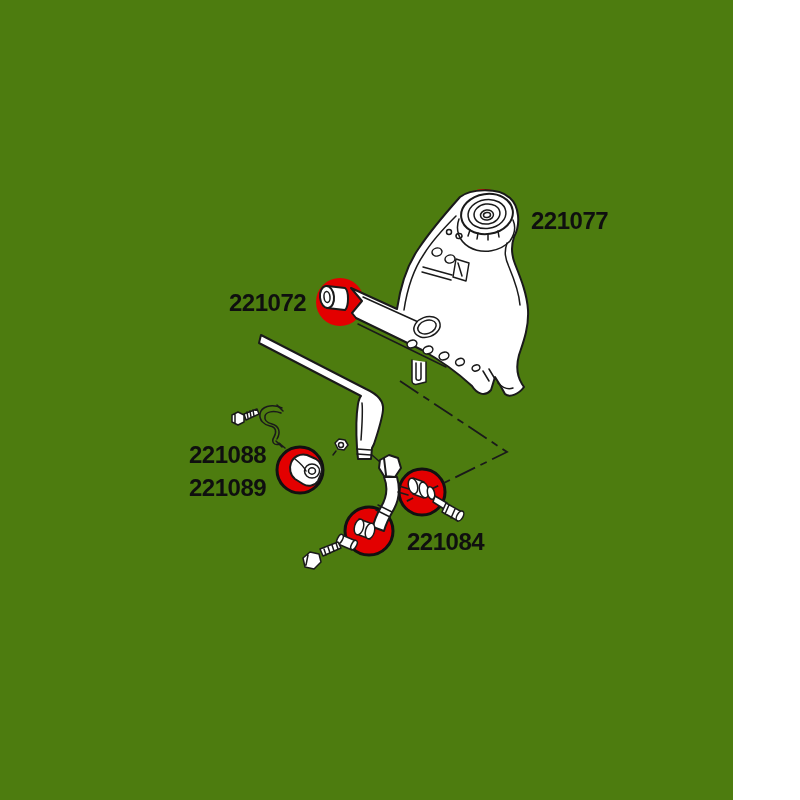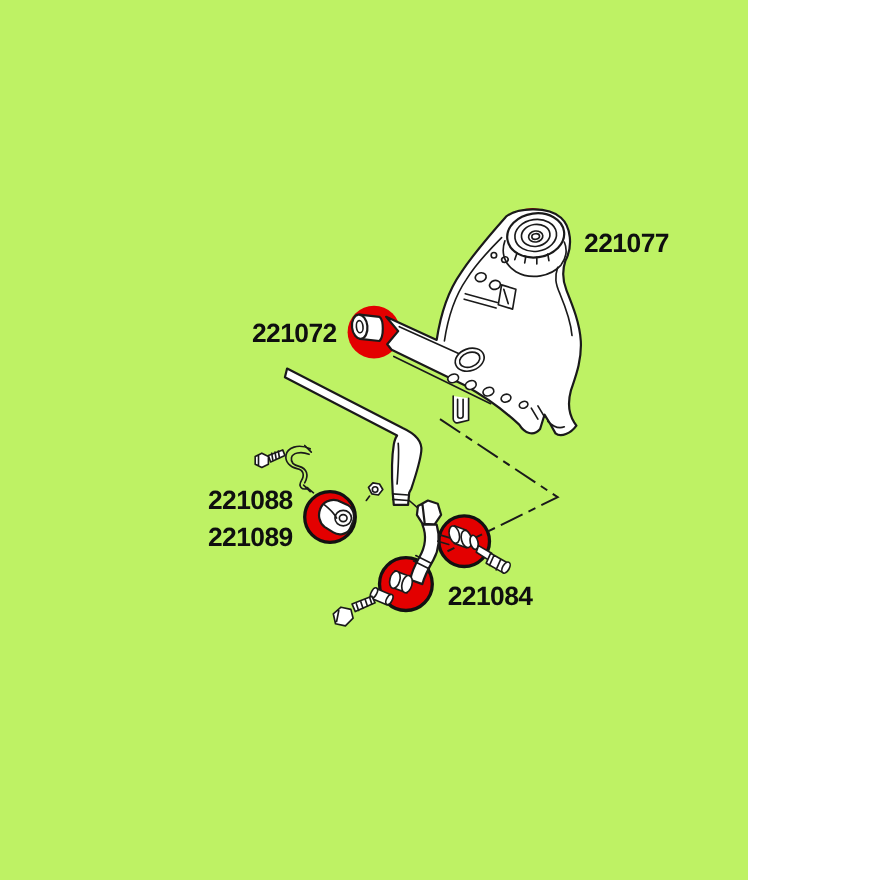--- a/index.html
+++ b/index.html
@@ -1,17 +1,17 @@
 <!DOCTYPE html>
 <html><head>
 <meta charset="utf-8">
 <title>Suspension bushing parts diagram</title>
 <style>
   html,body{margin:0;padding:0;background:#ffffff;}
-  .stage{width:680px;height:800px;position:relative;background:#bef264;overflow:hidden;}
+  .stage{width:733px;height:800px;position:relative;background:#4d7c0f;overflow:hidden;}
   svg{position:absolute;left:0;top:0;}
   .ln15{fill:none;stroke:#1a1a1a;stroke-width:1.5;stroke-linecap:round;stroke-linejoin:round;}
   .fw{fill:#ffffff;stroke:#1a1a1a;stroke-width:2;stroke-linejoin:round;stroke-linecap:round;}
   .fw15{fill:#ffffff;stroke:#1a1a1a;stroke-width:1.5;stroke-linejoin:round;stroke-linecap:round;}
   .hl{stroke:none;}
   .hlring{stroke:#111111;stroke-width:3;}
   .dash{fill:none;stroke:#1a1a1a;stroke-width:1.8;stroke-dasharray:22 6 7 6;}
   text.part{font-family:"Liberation Sans",sans-serif;font-weight:bold;font-size:24px;fill:#0f0f0f;letter-spacing:-0.5px;}
 </style>
 </head>

